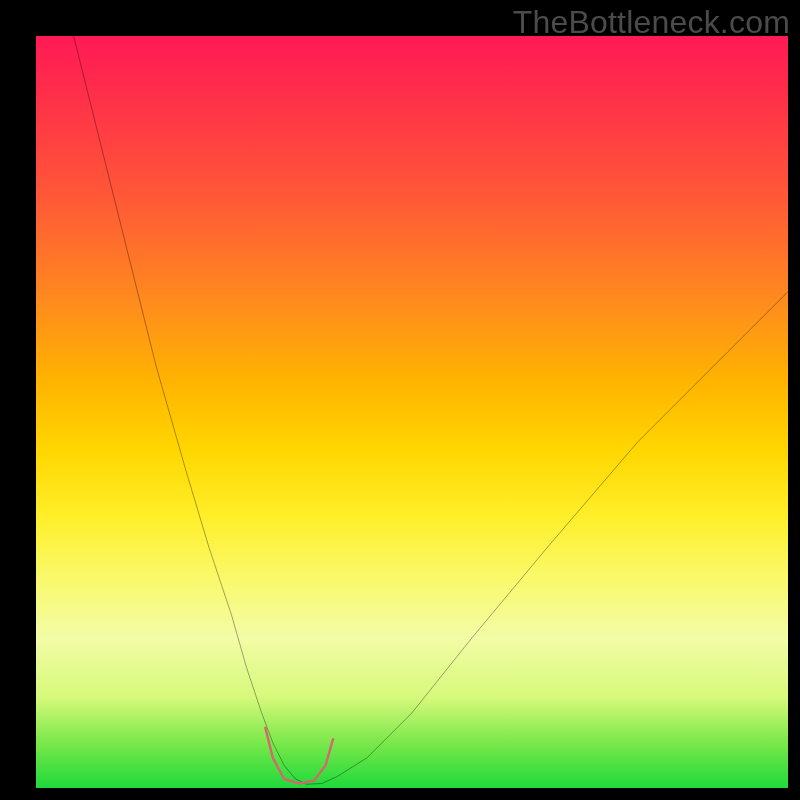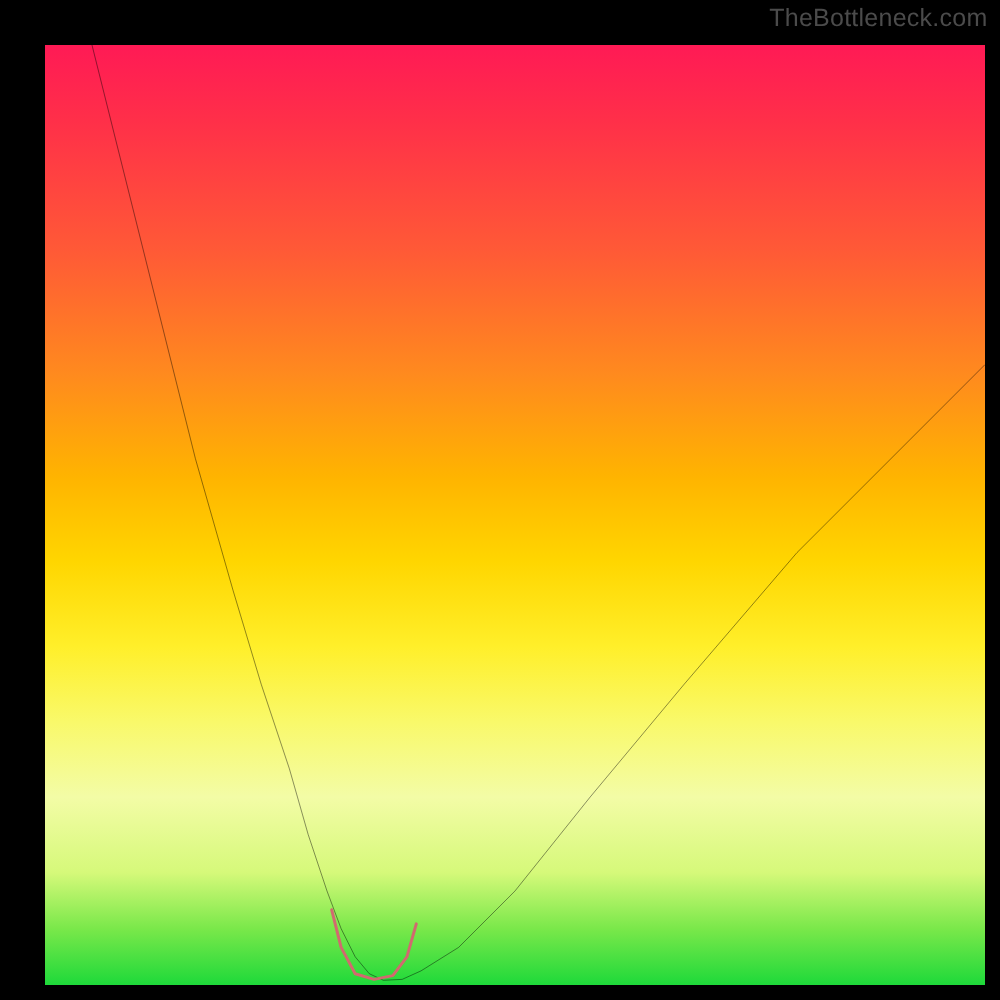--- a/index.html
+++ b/index.html
@@ -48,21 +48,21 @@
     top: 0;
     width: 752px;
     height: 752px;
     display: block;
   }
   .watermark {
     position: absolute;
     top: 4px;
     right: 10px;
     color: #4b4b4b;
-    font-size: 20px;
+    font-size: 32px;
     font-weight: 400;
     letter-spacing: 0.2px;
     user-select: none;
   }
 </style>
 </head>
 <body>
 
 <div class="frame">
   <div class="watermark">TheBottleneck.com</div>

